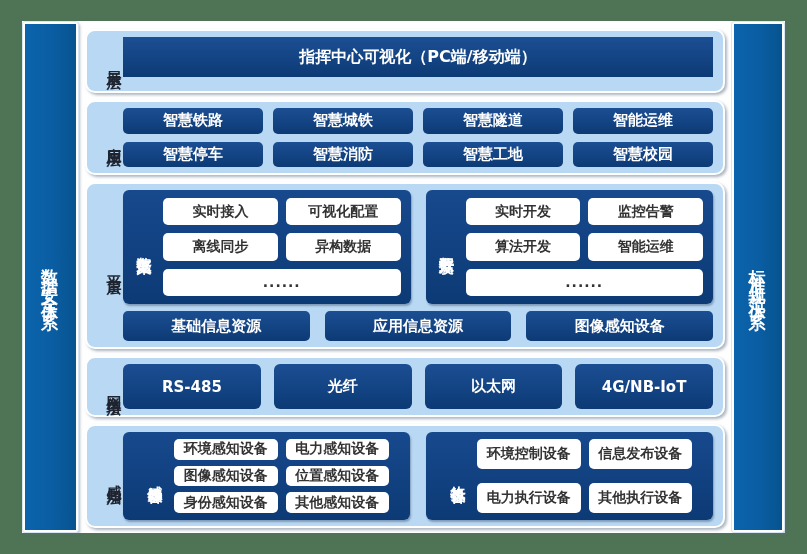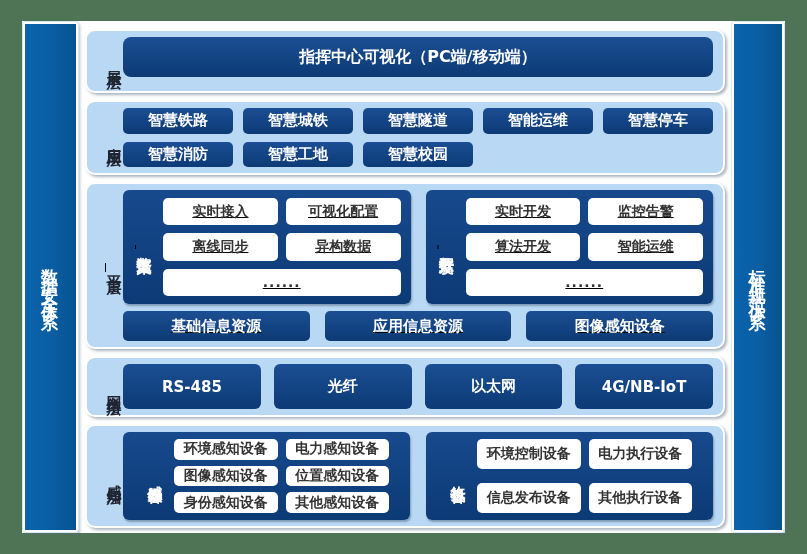--- a/index.html
+++ b/index.html
@@ -62,34 +62,34 @@
 
   .navybox {
     background:linear-gradient(180deg,#1b4e93,#0c3a75);
     border-radius:5px;
     color:#ffffff; font-size:15px; font-weight:bold;
     display:flex; align-items:center; justify-content:center;
   }
 
   
   .panel.display { height:64px; }
-  .display-bar { height:40px; width:100%; font-size:16px; border-radius:8px;text-align:right; }
+  .display-bar { height:40px; width:100%; font-size:16px; border-radius:0;text-align:right; }
 
   
   .panel.application { height:75px; }
   .app-grid {
     height:100%;
     display:grid;
-    grid-template-columns:repeat(5,1fr);
+    grid-template-columns:repeat(4,1fr);
     grid-template-rows:1fr 1fr;
     gap:8px 10px;
   }
 
   
-  .panel.platform { height:167px;text-decoration:underline; }
+  .panel.platform { height:167px; }
   .platform-body { display:flex; flex-direction:column; gap:7px; height:100%; }
   .group-row { flex:1; display:flex; gap:15px; }
   .group {
     flex:1;
     background:linear-gradient(180deg,#17498d,#0c3a75);
     border-radius:6px;
     box-shadow:1px 2px 2px rgba(60,80,110,.45);
     display:flex; align-items:center; gap:10px;
     padding:8px 10px;
   }
@@ -214,22 +214,22 @@
               <div class="pill">图像感知设备</div>
               <div class="pill">位置感知设备</div>
               <div class="pill">身份感知设备</div>
               <div class="pill">其他感知设备</div>
             </div>
           </div>
           <div class="group">
             <div class="group-label">执行设备</div>
             <div class="pill-grid rows2">
               <div class="pill">环境控制设备</div>
+              <div class="pill">信息发布设备</div>
               <div class="pill">电力执行设备</div>
-              <div class="pill">信息发布设备</div>
               <div class="pill">其他执行设备</div>
             </div>
           </div>
         </div>
       </div>
 
     </div>
 
     <div class="pillar right">
       <div class="vtext">标准规范体系</div>

